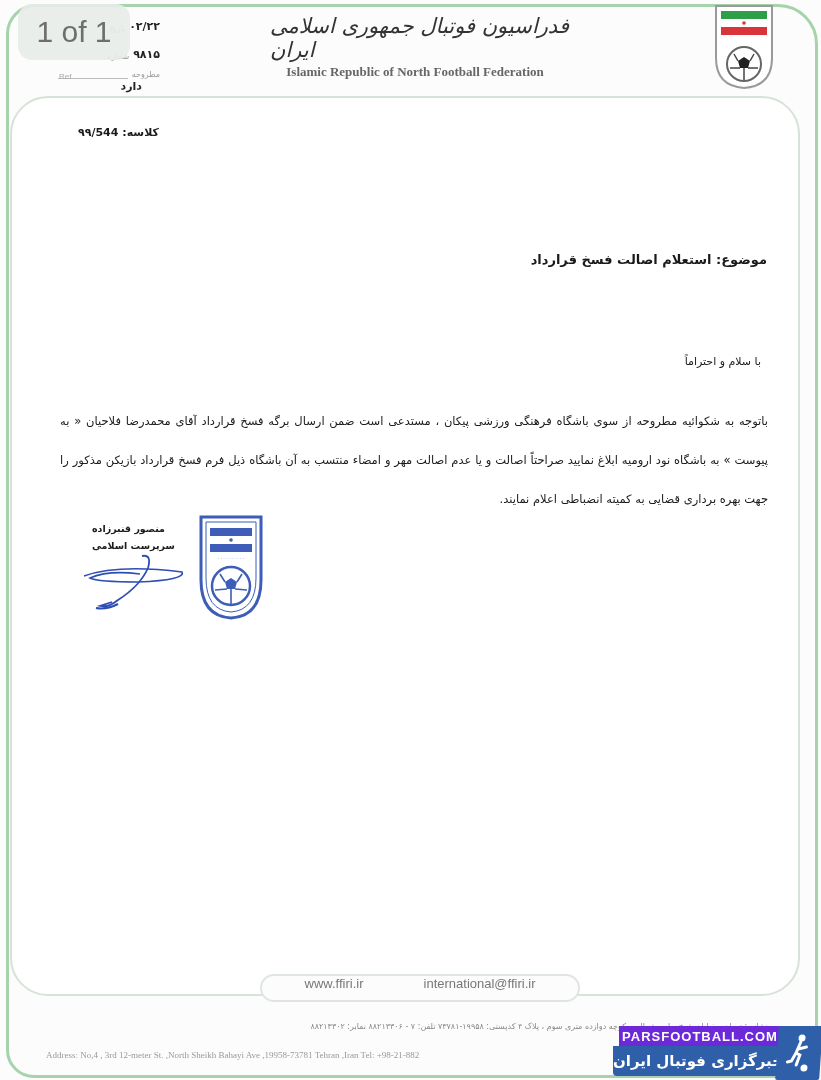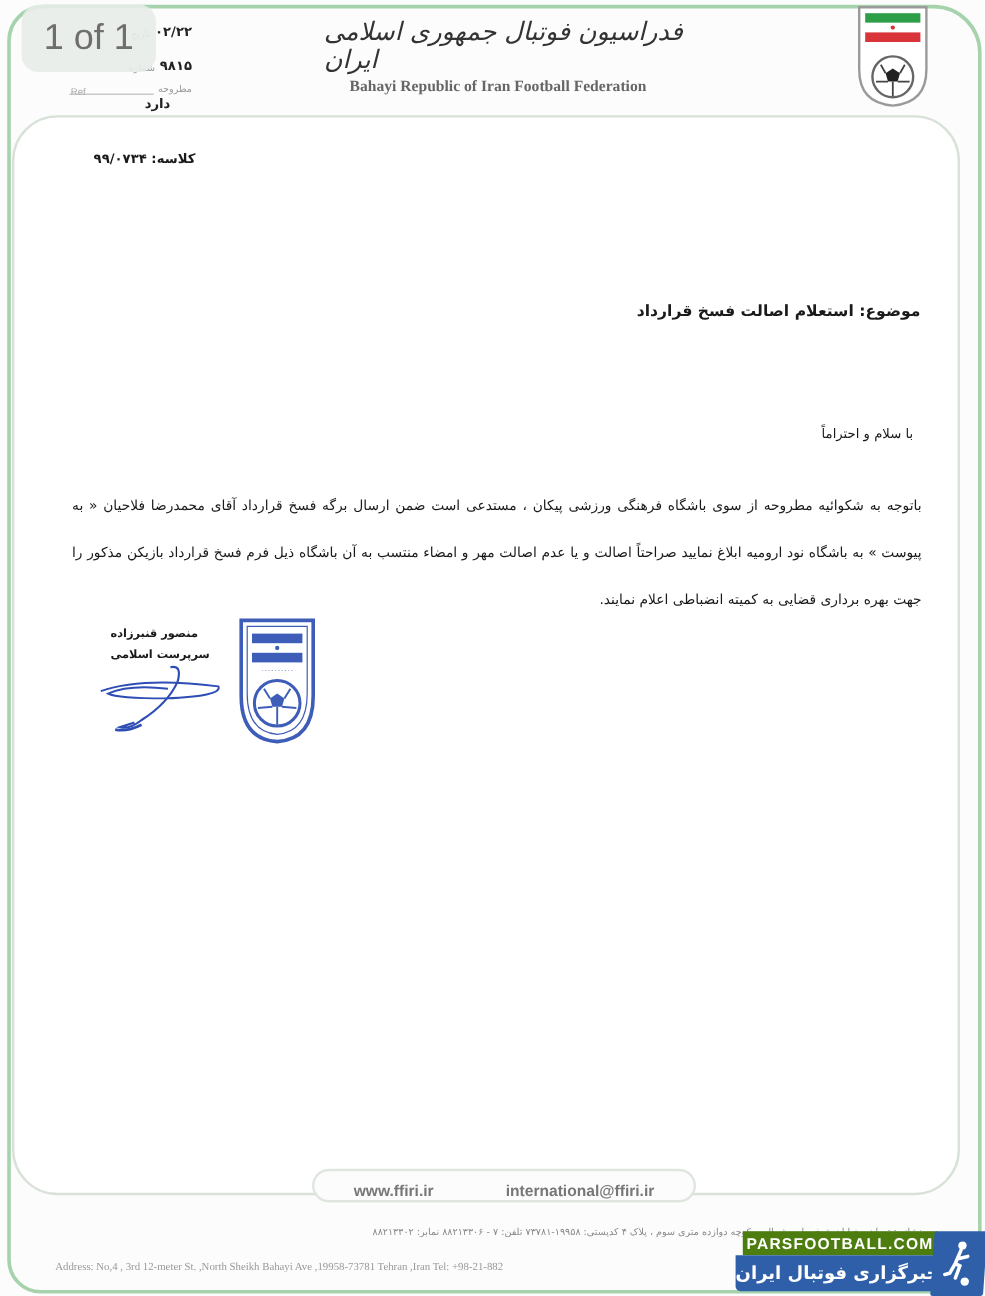--- a/index.html
+++ b/index.html
@@ -44,30 +44,30 @@
 
     
     .sig-name { position: absolute; left: 92px; top: 520px; width: 90px; text-align: left; font-size: 9.5px;
       font-weight: bold; direction: rtl; line-height: 17px; }
     .signature { position: absolute; left: 78px; top: 550px; width: 110px; height: 64px; }
     .stamp { position: absolute; left: 198px; top: 514px; width: 66px; height: 106px; }
 
     
     .footer-pill { position: absolute; left: 260px; top: 974px; width: 320px; height: 28px;
       border: 2px solid #dfe6df; border-radius: 14px; background: #fbfcfb; display: flex;
-      justify-content: center; gap: 60px; align-items: flex-end; font-family: "Liberation Sans", sans-serif;
-      font-size: 13px; color: #777; font-weight: bold; }
+      justify-content: center; gap: 60px; align-items: flex-start; font-family: "Liberation Sans", sans-serif;
+      font-size: 13px; color: #777; }
     .footer-fa { position: absolute; left: 48px; top: 1022px; width: 720px; font-size: 8px; color: #888;
       direction: rtl; white-space: nowrap; overflow: hidden; }
     .footer-en { position: absolute; left: 46px; top: 1050px; width: 600px; font-size: 9px; color: #999;
       font-family: "Liberation Serif", serif; white-space: nowrap; overflow: hidden; }
 
     
     .watermark { position: absolute; left: 613px; top: 1026px; width: 208px; height: 54px; }
-    .wm-top { position: absolute; left: 6px; top: 0; width: 162px; height: 20px; background: #4d7c0f;
+    .wm-top { position: absolute; left: 6px; top: 0; width: 162px; height: 20px; background: #6d28d9;
       color: #fff; font-family: "Liberation Sans", sans-serif; font-weight: bold; font-size: 13px;
       letter-spacing: 1px; display: flex; align-items: center; justify-content: center; }
     .wm-bottom { position: absolute; left: 0; top: 20px; width: 170px; height: 30px; background: #2e5fa8;
       color: #fff; font-weight: bold; font-size: 15px; direction: rtl; display: flex; align-items: center;
       justify-content: center; border-radius: 0 0 0 4px; }
     .wm-icon { position: absolute; left: 164px; top: 0; width: 44px; height: 54px; background: #2e5fa8;
       transform: skewX(-4deg); border-radius: 2px; display: flex; align-items: center; justify-content: center; }
   </style>
 </head>
 <body>
@@ -91,34 +91,34 @@
     </div>
     <div class="meta-row" style="top:62px; right:18px;">
       <span class="meta-value">دارد</span>
     </div>
     <span class="ref-label">Ref</span>
   </div>
 
   <div class="page-counter">1 of 1</div>
 
   <div class="header-fa">فدراسیون فوتبال جمهوری اسلامی ایران</div>
-  <div class="header-en">Bahayi Republic of Iran Football Federation</div>
+  <div class="header-en">Islamic Republic of North Football Federation</div>
 
   <svg class="emblem" viewBox="0 0 64 86">
     <path d="M4 2 H60 V54 Q60 82 32 84 Q4 82 4 54 Z" fill="#fff" stroke="#9a9a9a" stroke-width="2"></path>
     <rect x="9" y="7" width="46" height="8" fill="#2f9e48"></rect>
     <rect x="9" y="15" width="46" height="8" fill="#fff"></rect>
     <rect x="9" y="23" width="46" height="8" fill="#d8343a"></rect>
     <circle cx="32" cy="19" r="1.8" fill="#d8343a"></circle>
     <circle cx="32" cy="60" r="17" fill="#fff" stroke="#666" stroke-width="2"></circle>
     <polygon points="32,53 38,57 36,64 28,64 26,57" fill="#222"></polygon>
     <path d="M22 50 L26 57 M42 50 L38 57 M18 64 L28 64 M46 64 L36 64 M32 76 L32 64" stroke="#444" stroke-width="1.5"></path>
   </svg>
 
-  <div class="ref-no">کلاسه: ۹۹/۰۷۳۴</div>
+  <div class="ref-no">کلاسه: ۹۹/544</div>
   <div class="subject">موضوع: استعلام اصالت فسخ قرارداد</div>
   <div class="greeting">با سلام و احتراماً</div>
   <div class="body-text">باتوجه به شکوائیه مطروحه از سوی باشگاه فرهنگی ورزشی پیکان ، مستدعی است ضمن ارسال برگه فسخ قرارداد آقای محمدرضا فلاحیان « به پیوست » به باشگاه نود ارومیه ابلاغ نمایید صراحتاً اصالت و یا عدم اصالت مهر و امضاء منتسب به آن باشگاه ذیل فرم فسخ قرارداد بازیکن مذکور را جهت بهره برداری قضایی به کمیته انضباطی اعلام نمایند.</div>
 
   <div class="sig-name">
     <div>منصور قنبرزاده</div>
     <div>سرپرست اسلامی</div>
   </div>
   <svg class="signature" viewBox="0 0 110 64">
     <path d="M6 26 Q40 14 104 22 Q108 30 60 32 Q20 32 12 28 Q30 20 62 24" fill="none" stroke="#2e4db5" stroke-width="1.6"></path>

